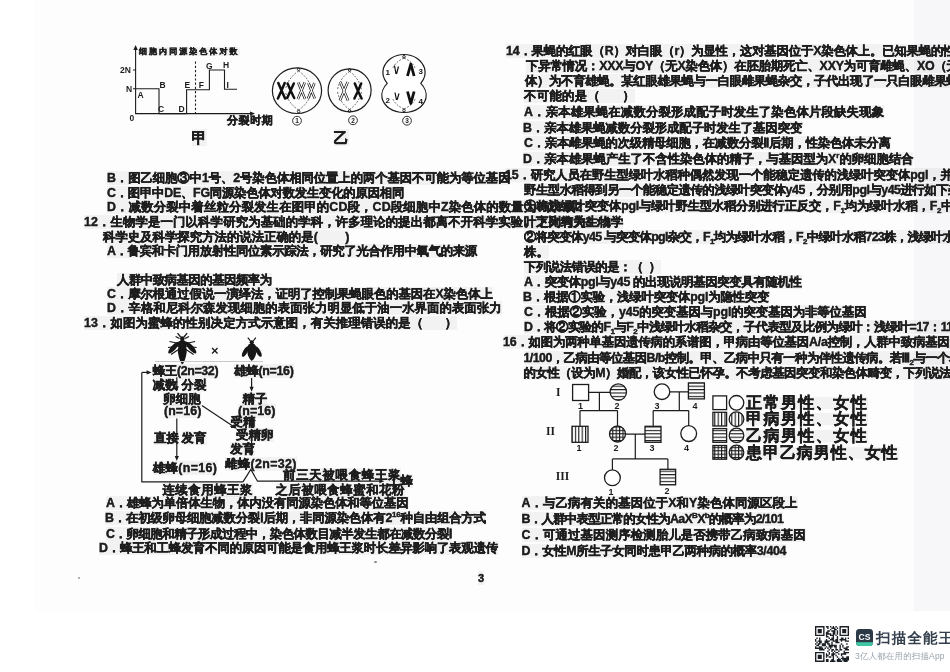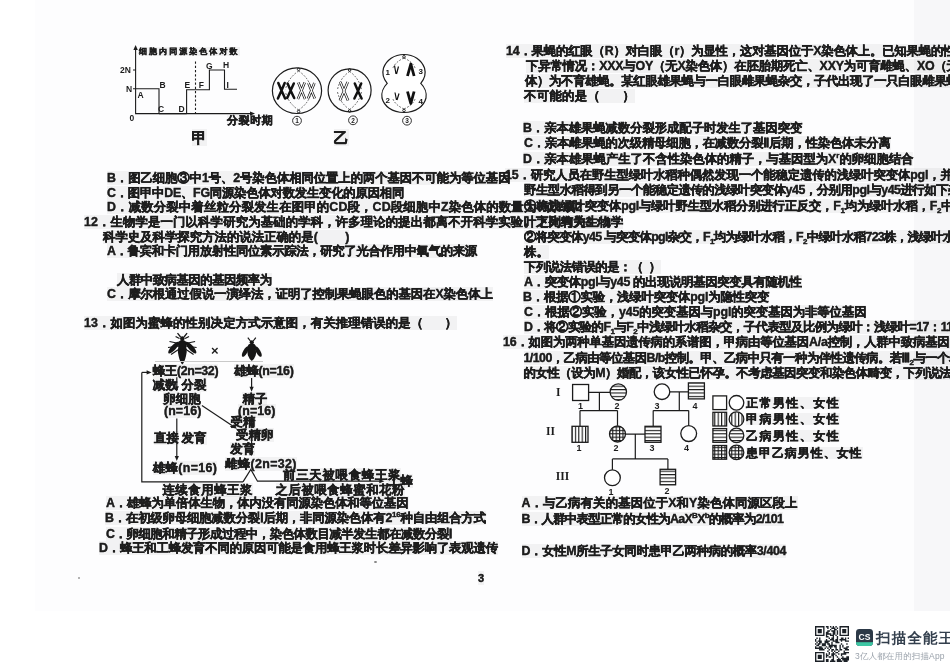--- a/index.html
+++ b/index.html
@@ -4,65 +4,68 @@
 html,body{margin:0;padding:0}
 body{width:950px;height:672px;overflow:hidden;background:#fff;position:relative;font-family:"Liberation Sans",sans-serif}
 #pg{position:absolute;left:0;top:0;width:950px;height:672px}
 .shade-r{position:absolute;left:914px;top:0;width:36px;height:611px;background:#f7f7f9}
 .shade-page{position:absolute;left:35px;top:0;width:879px;height:611px;background:#fdfdfe}
 .t{position:absolute;white-space:nowrap;font-family:"Liberation Sans",sans-serif;font-weight:bold;font-size:12.4px;line-height:14px;color:#1d1d1d;letter-spacing:0.12px;text-shadow:0 0 .45px rgba(25,25,25,.5);-webkit-text-stroke:0.35px #1d1d1d;background:rgba(35,35,45,0.05)}
 .t sup{font-size:8px;vertical-align:super;line-height:0}
 .t sub{font-size:8px;vertical-align:sub;line-height:0}
 .c8{font-size:8px;line-height:9px;letter-spacing:0;text-shadow:none}
 .c9{font-size:11px;line-height:10px;letter-spacing:0}
-.c11{font-size:12px;line-height:12px}
+.c11{font-size:16px;line-height:12px}
 svg{position:absolute}
 </style></head>
 <body>
 <div id="pg">
 <div class="shade-page"></div>
 <div class="shade-r"></div>
 
 <div class="t" style="left:107px;top:171px;letter-spacing:-0.1px">B．图乙细胞③中1号、2号染色体相同位置上的两个基因不可能为等位基因</div>
 <div class="t" style="left:107px;top:185.5px;letter-spacing:-0.25px">C．图甲中DE、FG同源染色体对数发生变化的原因相同</div>
 <div class="t" style="left:107px;top:200px;letter-spacing:0.15px">D．减数分裂中着丝粒分裂发生在图甲的CD段，CD段细胞中Z染色体的数量为0或1或2</div>
 <div class="t" style="left:84px;top:215px">12．生物学是一门以科学研究为基础的学科，许多理论的提出都离不开科学实验。下列有关生物学</div>
 <div class="t" style="left:103px;top:229.5px;letter-spacing:0px">科学史及科学探究方法的说法正确的是(&nbsp;&nbsp;&nbsp;&nbsp;&nbsp;&nbsp;&nbsp;&nbsp;)</div>
 <div class="t" style="left:107px;top:244px;letter-spacing:-0.35px">A．鲁宾和卡门用放射性同位素示踪法，研究了光合作用中氧气的来源</div>
 <div class="t" style="left:117px;top:272.5px;letter-spacing:-0.5px">人群中致病基因的基因频率为</div>
 <div class="t" style="left:107px;top:287.3px;letter-spacing:-0.1px">C．摩尔根通过假说一演绎法，证明了控制果蝇眼色的基因在X染色体上</div>
+<div class="t" style="left:107px;top:301px;letter-spacing:0.05px">D．辛格和尼科尔森发现细胞的表面张力明显低于油一水界面的表面张力</div>
 <div class="t" style="left:84px;top:315.9px">13．如图为蜜蜂的性别决定方式示意图，有关推理错误的是（&nbsp;&nbsp;&nbsp;&nbsp;&nbsp;&nbsp;）</div>
 <div class="t" style="left:106px;top:495.7px;letter-spacing:-0.15px">A．雄蜂为单倍体生物，体内没有同源染色体和等位基因</div>
 <div class="t" style="left:105px;top:511px;letter-spacing:-0.2px">B．在初级卵母细胞减数分裂Ⅰ后期，非同源染色体有2<sup>16</sup>种自由组合方式</div>
 <div class="t" style="left:106px;top:526.5px;letter-spacing:-0.45px">C．卵细胞和精子形成过程中，染色体数目减半发生都在减数分裂Ⅰ</div>
 <div class="t" style="left:99px;top:541.2px;letter-spacing:-0.2px">D．蜂王和工蜂发育不同的原因可能是食用蜂王浆时长差异影响了表观遗传</div>
 
 <div class="t" style="left:506px;top:43.8px;letter-spacing:-0.2px">14．果蝇的红眼（R）对白眼（r）为显性，这对基因位于X染色体上。已知果蝇的性染色体有如</div>
 <div class="t" style="left:526px;top:59px;letter-spacing:-0.2px">下异常情况：XXX与OY（无X染色体）在胚胎期死亡、XXY为可育雌蝇、XO（无Y染色</div>
 <div class="t" style="left:525px;top:74px;letter-spacing:-0.35px">体）为不育雄蝇。某红眼雄果蝇与一白眼雌果蝇杂交，子代出现了一只白眼雌果蝇。究其原因，</div>
 <div class="t" style="left:524px;top:89px;letter-spacing:0.3px">不可能的是（&nbsp;&nbsp;&nbsp;&nbsp;&nbsp;&nbsp;）</div>
+<div class="t" style="left:524px;top:105.3px;letter-spacing:0.15px">A．亲本雄果蝇在减数分裂形成配子时发生了染色体片段缺失现象</div>
 <div class="t" style="left:523px;top:121.2px;letter-spacing:-0.1px">B．亲本雄果蝇减数分裂形成配子时发生了基因突变</div>
 <div class="t" style="left:524px;top:135.8px;letter-spacing:-0.25px">C．亲本雌果蝇的次级精母细胞，在减数分裂Ⅱ后期，性染色体未分离</div>
 <div class="t" style="left:523px;top:151.7px;letter-spacing:-0.05px">D．亲本雄果蝇产生了不含性染色体的精子，与基因型为X<sup>r</sup>的卵细胞结合</div>
 <div class="t" style="left:505px;top:167.7px;letter-spacing:-0.15px">15．研究人员在野生型绿叶水稻种偶然发现一个能稳定遗传的浅绿叶突变体pgl，并用X射线处理</div>
 <div class="t" style="left:524px;top:182.7px;letter-spacing:-0.5px">野生型水稻得到另一个能稳定遗传的浅绿叶突变体y45，分别用pgl与y45进行如下杂交实验：</div>
 <div class="t" style="left:524px;top:199px;letter-spacing:-0.25px">①将浅绿叶突变体pgl与绿叶野生型水稻分别进行正反交，F<sub>1</sub>均为绿叶水稻，F<sub>2</sub>中绿叶与浅绿</div>
 <div class="t" style="left:524px;top:214.5px;letter-spacing:-0.15px">叶之比约为3：1</div>
 <div class="t" style="left:524px;top:230px;letter-spacing:-0.65px">②将突变体y45 与突变体pgl杂交，F<sub>1</sub>均为绿叶水稻，F<sub>2</sub>中绿叶水稻723株，浅绿叶水稻为564</div>
 <div class="t" style="left:524px;top:245px">株。</div>
 <div class="t" style="left:524px;top:259.5px;letter-spacing:-0.5px">下列说法错误的是：（&nbsp;&nbsp;）</div>
 <div class="t" style="left:524px;top:275px;letter-spacing:-0.35px">A．突变体pgl与y45 的出现说明基因突变具有随机性</div>
 <div class="t" style="left:523px;top:290px;letter-spacing:-0.2px">B．根据①实验，浅绿叶突变体pgl为隐性突变</div>
 <div class="t" style="left:524px;top:305.4px;letter-spacing:-0.1px">C．根据②实验，y45的突变基因与pgl的突变基因为非等位基因</div>
 <div class="t" style="left:524px;top:320px;letter-spacing:-0.55px">D．将②实验的F<sub>1</sub>与F<sub>2</sub>中浅绿叶水稻杂交，子代表型及比例为绿叶：浅绿叶=17：11</div>
 <div class="t" style="left:503px;top:335.4px;letter-spacing:-0.2px">16．如图为两种单基因遗传病的系谱图，甲病由等位基因A/a控制，人群中致病基因的基因频率为</div>
 <div class="t" style="left:523.5px;top:350.5px;letter-spacing:-0.55px">1/100，乙病由等位基因B/b控制。甲、乙病中只有一种为伴性遗传病。若Ⅲ<sub>2</sub>与一个表型正常</div>
 <div class="t" style="left:523.5px;top:366px;letter-spacing:-0.45px">的女性（设为M）婚配，该女性已怀孕。不考虑基因突变和染色体畸变，下列说法错误的是（&nbsp;&nbsp;）</div>
 <div class="t" style="left:521.5px;top:495.6px">A．与乙病有关的基因位于X和Y染色体同源区段上</div>
 <div class="t" style="left:521.5px;top:512.1px;letter-spacing:-0.7px">B．人群中表型正常的女性为AaX<sup>B</sup>X<sup>b</sup>的概率为2/101</div>
+<div class="t" style="left:521.5px;top:528px">C．可通过基因测序检测胎儿是否携带乙病致病基因</div>
 <div class="t" style="left:521.5px;top:543.6px;letter-spacing:-0.35px">D．女性M所生子女同时患甲乙两种病的概率3/404</div>
 
 <div class="t c11" style="left:746px;top:396.5px;letter-spacing:1.45px">正常男性、女性</div>
 <div class="t c11" style="left:746px;top:413px;letter-spacing:1.45px">甲病男性、女性</div>
 <div class="t c11" style="left:746px;top:429.5px;letter-spacing:1.45px">乙病男性、女性</div>
 <div class="t c11" style="left:746px;top:446.5px;letter-spacing:0.95px">患甲乙病男性、女性</div>
 
 <div class="t c8" style="left:139px;top:47px;letter-spacing:2.05px">细胞内同源染色体对数</div>
 <div class="t c9" style="left:227px;top:115px;letter-spacing:0.6px">分裂时期</div>
 <div class="t" style="left:191.5px;top:128.5px;font-size:15px;line-height:17px">甲</div>

